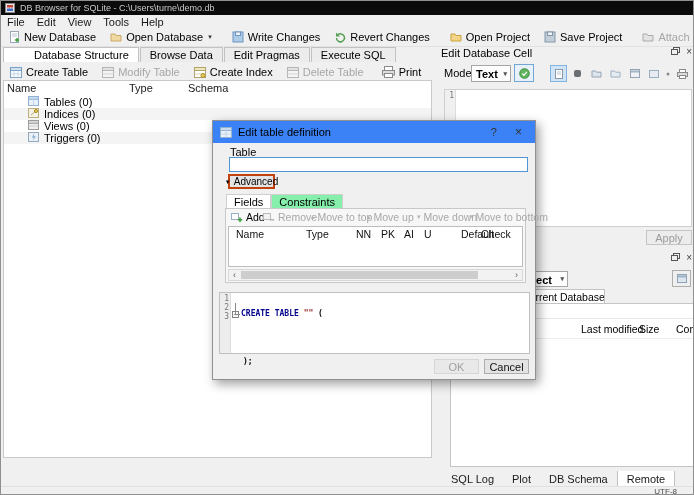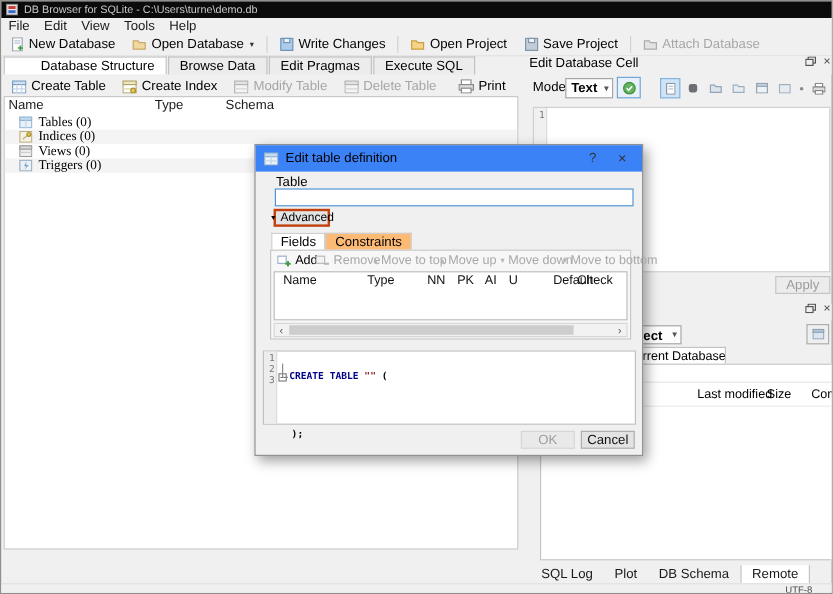--- a/index.html
+++ b/index.html
@@ -28,21 +28,21 @@
   
   .mtab{display:inline-block;padding:1px 9px 1px 9px;border:1px solid #c2c2c2;border-bottom:none;background:#ececec;margin-right:1px;font-size:11px;height:12px;line-height:12px;}
   .mtab.active{background:#fff;padding-left:30px;}
 
   
   .stoolbar{left:0;top:62px;width:430px;height:18px;display:flex;align-items:center;padding-left:2px;box-sizing:border-box;}
 
   
   .treepanel{left:2px;top:79px;width:429px;height:378px;background:#fff;border:1px solid #c9c9c9;box-sizing:border-box;}
   .treehead{position:absolute;top:1px;font-size:11px;color:#1a1a1a;}
-  .trow{position:absolute;left:0;width:100%;height:12px;display:flex;align-items:center;padding-left:12px;gap:5px;box-sizing:border-box;font-family:Liberation Serif, serif;}
+  .trow{position:absolute;left:0;width:100%;height:12px;display:flex;align-items:flex-start;padding-left:24px;gap:5px;box-sizing:border-box;}
   .trow.alt{background:#f4f4f4;}
 
   
   .dockhead{background:#f0f0f0;display:flex;align-items:flex-start;box-sizing:border-box;padding:0 3px;}
   .dockhead .title{flex:1;font-size:11px;}
   .dockhead .hic{margin-left:6px;color:#444;font-size:10px;line-height:9px;}
   .combo{background:#fdfdfd;border:1px solid #a6a6a6;box-sizing:border-box;display:flex;align-items:center;font-weight:bold;}
   .combo .arr{position:absolute;right:3px;font-size:7px;color:#555;}
   .iconbtn{width:17px;height:17px;border:1px solid transparent;display:flex;align-items:center;justify-content:center;box-sizing:border-box;}
   .iconbtn.active{background:#cfe4f7;border-color:#84b4dd;}
@@ -59,21 +59,21 @@
   .statusbar .enc{position:absolute;right:18px;top:0px;font-size:8px;color:#4a4a4a;}
 
   
   .dialog{left:211px;top:119px;width:324px;height:260px;background:#f0f0f0;border:1px solid #919191;
           box-shadow:3px 4px 10px rgba(0,0,0,0.38);z-index:10;box-sizing:border-box;}
   .dlg-title{position:absolute;left:0;top:0;width:100%;height:21px;background:#3b82f6;display:flex;align-items:center;padding:11px 7px;box-sizing:border-box;gap:6px;}
   .dlg-title .cap{flex:1;font-size:11px;}
   .dlg-title .wbtn{color:#333;font-size:11px;padding:0 6px;}
   .dlg-input{position:absolute;left:16px;top:36px;width:293px;height:13px;background:#fff;border:1px solid #4f94d4;font-family:"Liberation Sans",sans-serif;font-size:11px;padding:0 2px;}
   .advbtn{position:absolute;left:15px;top:53px;width:47px;height:15px;background:#e4e4e4;border:2px solid #c2410c;box-sizing:border-box;display:flex;align-items:center;justify-content:center;gap:3px;font-size:10px;}
-  .dtab{display:inline-block;padding:1px 7px;font-size:11px;border:1px solid #cfcfcf;border-bottom:none;background:#fdba74;height:12px;line-height:12px;}
+  .dtab{display:inline-block;padding:1px 7px;font-size:11px;border:1px solid #cfcfcf;border-bottom:none;background:#86efac;height:12px;line-height:12px;}
   .dtab.active{background:#fff;}
   .pane{position:absolute;left:12px;top:87px;width:301px;height:75px;background:#f7f7f7;border:1px solid #c8c8c8;box-sizing:border-box;}
   .ftool{position:absolute;font-size:10.5px;display:flex;align-items:center;gap:3px;white-space:nowrap;}
   .gray{color:#a8a8a8;}
   .fieldtable{position:absolute;left:2px;top:17px;width:295px;height:41px;background:#fff;border:1px solid #bdbdbd;box-sizing:border-box;}
   .fieldtable .hdr{position:absolute;top:1px;font-size:10.5px;color:#111;}
   .hscroll{position:absolute;left:2px;top:60px;width:295px;height:12px;background:#f2f2f2;border:1px solid #d7d7d7;box-sizing:border-box;}
   .hscroll .btn{position:absolute;top:0;width:11px;height:10px;text-align:center;font-size:9px;color:#555;line-height:10px;}
   .hscroll .thumb{position:absolute;left:12px;top:1px;width:237px;height:8px;background:#cdcdcd;}
   .sqlbox{position:absolute;left:6px;top:171px;width:311px;height:62px;background:#fff;border:1px solid #c0c0c0;box-sizing:border-box;}
@@ -128,20 +128,27 @@
       <span class="ddarrow">▾</span>
     </span>
     <span class="sep"></span>
     <span class="tbtn">
       <span class="icon"><svg width="12" height="12">
             <rect x="1" y="1" width="10" height="10" fill="#aecbe8" stroke="#6d94bd"></rect>
             <rect x="3.5" y="1" width="5" height="3.5" fill="#eef4fa" stroke="#6d94bd"></rect>
           </svg></span>
       <span>Write Changes</span>
     </span>
+    <span class="tbtn">
+      <span class="icon"><svg width="12" height="12">
+            <path d="M2.5 7a4 4 0 1 0 1.2-3" fill="none" stroke="#56a056" stroke-width="1.5"></path>
+            <path d="M2 1.5v4h4z" fill="#56a056"></path>
+          </svg></span>
+      <span>Revert Changes</span>
+    </span>
     <span class="sep"></span>
     <span class="tbtn">
       <span class="icon"><svg width="12" height="10">
             <path d="M1 2 L5 2 L6 3.5 L11 3.5 L11 9 L1 9 Z" fill="#f3d488" stroke="#c9a03f"></path>
           </svg></span>
       <span>Open Project</span>
     </span>
     <span class="tbtn">
       <span class="icon"><svg width="12" height="12">
             <rect x="1" y="1" width="10" height="10" fill="#c3cdd8" stroke="#8296aa"></rect>
@@ -167,36 +174,36 @@
     <span class="tbtn">
       <span class="icon"><svg width="12" height="11">
             <rect x="0.5" y="0.5" width="11" height="10" fill="#fff" stroke="#7a9ec4"></rect>
             <rect x="0.5" y="0.5" width="11" height="3" fill="#cfe0f1" stroke="#7a9ec4"></rect>
             <line x1="4" y1="3.5" x2="4" y2="10.5" stroke="#c6d6e8"></line>
             <line x1="8" y1="3.5" x2="8" y2="10.5" stroke="#c6d6e8"></line>
             <line x1="0.5" y1="7" x2="11.5" y2="7" stroke="#c6d6e8"></line>
           </svg></span>
       <span>Create Table</span>
     </span>
+    <span class="tbtn disabled">
+      <span class="icon"><svg width="12" height="11">
+            <rect x="0.5" y="0.5" width="11" height="10" fill="#f4f4f4" stroke="#b5b5b5"></rect>
+            <rect x="0.5" y="0.5" width="11" height="3" fill="#e2e2e2" stroke="#b5b5b5"></rect>
+            <line x1="0.5" y1="7" x2="11.5" y2="7" stroke="#d5d5d5"></line>
+          </svg></span>
+      <span>Modify Table</span>
+    </span>
     <span class="tbtn">
       <span class="icon"><svg width="12" height="11">
             <rect x="0.5" y="0.5" width="11" height="10" fill="#fff" stroke="#b0a26b"></rect>
             <rect x="0.5" y="0.5" width="11" height="3" fill="#efe6bc" stroke="#b0a26b"></rect>
             <line x1="0.5" y1="7" x2="11.5" y2="7" stroke="#ddd3a6"></line>
             <circle cx="9" cy="8.5" r="2" fill="#e8c94f" stroke="#a8902c"></circle>
           </svg></span>
       <span>Create Index</span>
-    </span>
-    <span class="tbtn disabled">
-      <span class="icon"><svg width="12" height="11">
-            <rect x="0.5" y="0.5" width="11" height="10" fill="#f4f4f4" stroke="#b5b5b5"></rect>
-            <rect x="0.5" y="0.5" width="11" height="3" fill="#e2e2e2" stroke="#b5b5b5"></rect>
-            <line x1="0.5" y1="7" x2="11.5" y2="7" stroke="#d5d5d5"></line>
-          </svg></span>
-      <span>Modify Table</span>
     </span>
     <span class="tbtn disabled">
       <span class="icon"><svg width="12" height="11">
             <rect x="0.5" y="0.5" width="11" height="10" fill="#f4f4f4" stroke="#b5b5b5"></rect>
             <rect x="0.5" y="0.5" width="11" height="3" fill="#e2e2e2" stroke="#b5b5b5"></rect>
             <line x1="0.5" y1="7" x2="11.5" y2="7" stroke="#d5d5d5"></line>
           </svg></span>
       <span>Delete Table</span>
     </span>
     <span class="tbtn" style="margin-left:4px;">

